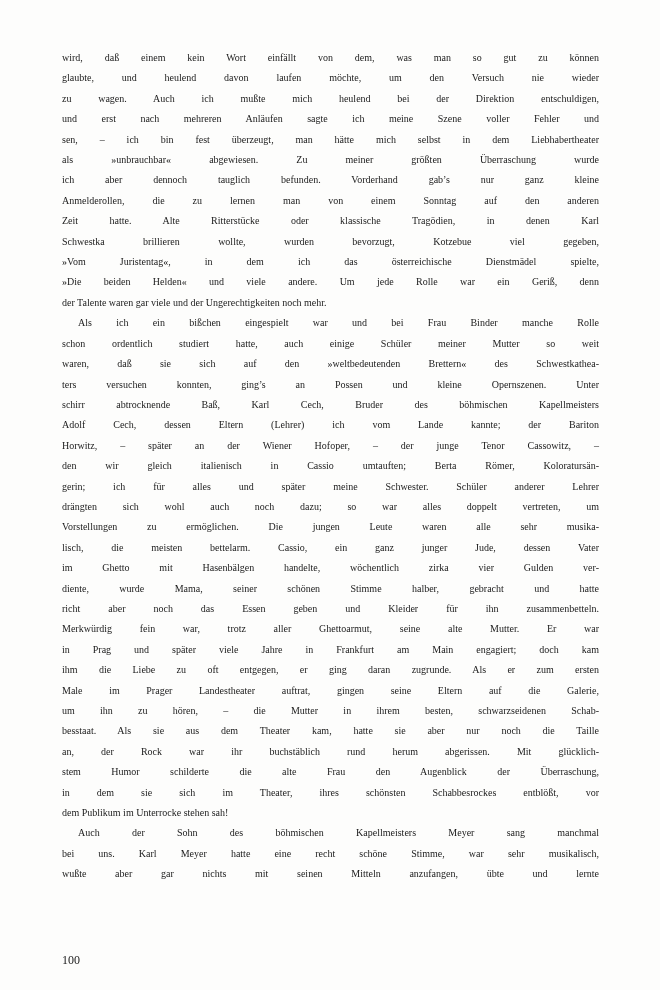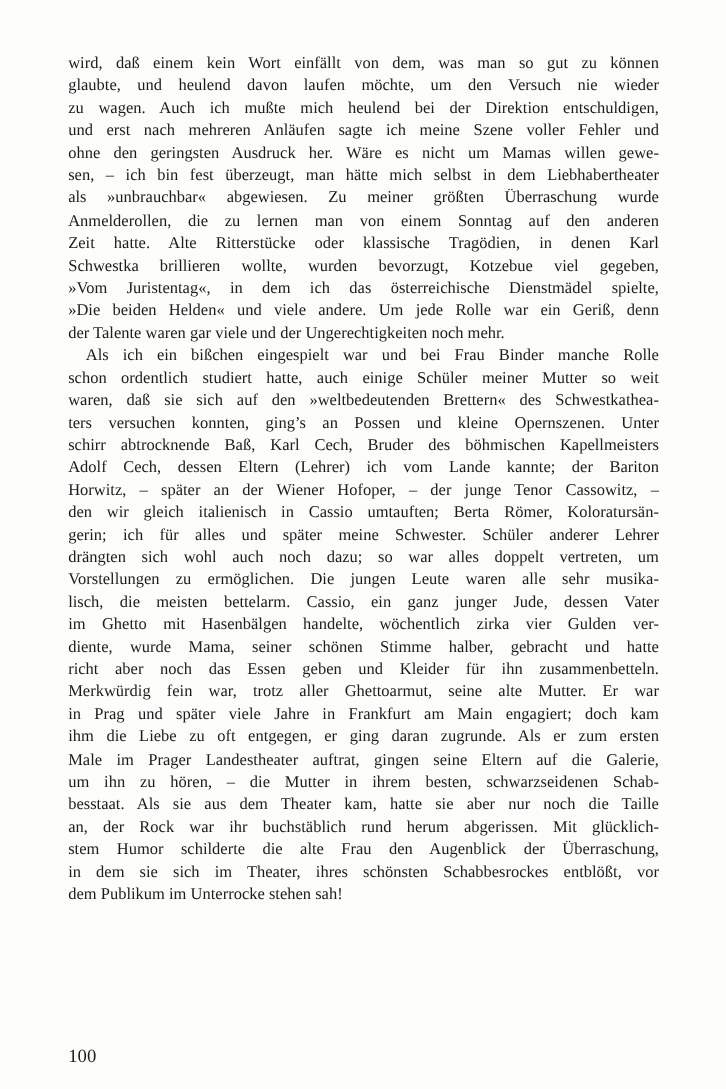--- a/index.html
+++ b/index.html
@@ -16,54 +16,54 @@
     height: 990px;
   }
   .text-block {
     position: absolute;
     left: 62px;
     top: 48px;
     width: 537px;
   }
   .paragraph { margin: 0; }
   .line {
-    font-size: 15px;
+    font-size: 10px;
     line-height: 20.4px;
     text-align: justify;
     text-align-last: justify;
     color: inherit;
   }
   .line.para-end {
     text-align: center;
     text-align-last: left;
   }
   .line.indent {
     text-indent: 16px;
   }
   .page-number {
     position: absolute;
     left: 62px;
     top: 953px;
-    font-size: 17px;
+    font-size: 12px;
     line-height: 14px;
   }
 </style>
 </head>
 <body style="color: rgb(27, 27, 27); background: rgb(253, 253, 252);">
 
 <div class="page">
   <main class="text-block">
       <div class="paragraph">
         <div class="line">wird, daß einem kein Wort einfällt von dem, was man so gut zu können</div>
         <div class="line">glaubte, und heulend davon laufen möchte, um den Versuch nie wieder</div>
         <div class="line">zu wagen. Auch ich mußte mich heulend bei der Direktion entschuldigen,</div>
         <div class="line">und erst nach mehreren Anläufen sagte ich meine Szene voller Fehler und</div>
-        <div class="line">ohne den geringsten Ausdruck her. Wäre es nicht um Mamas willen gewe-</div>
         <div class="line">sen, – ich bin fest überzeugt, man hätte mich selbst in dem Liebhabertheater</div>
         <div class="line">als »unbrauchbar« abgewiesen. Zu meiner größten Überraschung wurde</div>
+        <div class="line">ich aber dennoch tauglich befunden. Vorderhand gab’s nur ganz kleine</div>
         <div class="line">Anmelderollen, die zu lernen man von einem Sonntag auf den anderen</div>
         <div class="line">Zeit hatte. Alte Ritterstücke oder klassische Tragödien, in denen Karl</div>
         <div class="line">Schwestka brillieren wollte, wurden bevorzugt, Kotzebue viel gegeben,</div>
         <div class="line">»Vom Juristentag«, in dem ich das österreichische Dienstmädel spielte,</div>
         <div class="line">»Die beiden Helden« und viele andere. Um jede Rolle war ein Geriß, denn</div>
         <div class="line para-end">der Talente waren gar viele und der Ungerechtigkeiten noch mehr.</div>
       </div>
       <div class="paragraph">
         <div class="line indent">Als ich ein bißchen eingespielt war und bei Frau Binder manche Rolle</div>
         <div class="line">schon ordentlich studiert hatte, auch einige Schüler meiner Mutter so weit</div>
@@ -84,15 +84,20 @@
         <div class="line">in Prag und später viele Jahre in Frankfurt am Main engagiert; doch kam</div>
         <div class="line">ihm die Liebe zu oft entgegen, er ging daran zugrunde. Als er zum ersten</div>
         <div class="line">Male im Prager Landestheater auftrat, gingen seine Eltern auf die Galerie,</div>
         <div class="line">um ihn zu hören, – die Mutter in ihrem besten, schwarzseidenen Schab-</div>
         <div class="line">besstaat. Als sie aus dem Theater kam, hatte sie aber nur noch die Taille</div>
         <div class="line">an, der Rock war ihr buchstäblich rund herum abgerissen. Mit glücklich-</div>
         <div class="line">stem Humor schilderte die alte Frau den Augenblick der Überraschung,</div>
         <div class="line">in dem sie sich im Theater, ihres schönsten Schabbesrockes entblößt, vor</div>
         <div class="line para-end">dem Publikum im Unterrocke stehen sah!</div>
       </div>
+      <div class="paragraph">
+        <div class="line indent">Auch der Sohn des böhmischen Kapellmeisters Meyer sang manchmal</div>
+        <div class="line">bei uns. Karl Meyer hatte eine recht schöne Stimme, war sehr musikalisch,</div>
+        <div class="line">wußte aber gar nichts mit seinen Mitteln anzufangen, übte und lernte</div>
+      </div>
     </main>
   <div class="page-number">100</div>
 </div>
 
 </body></html>

